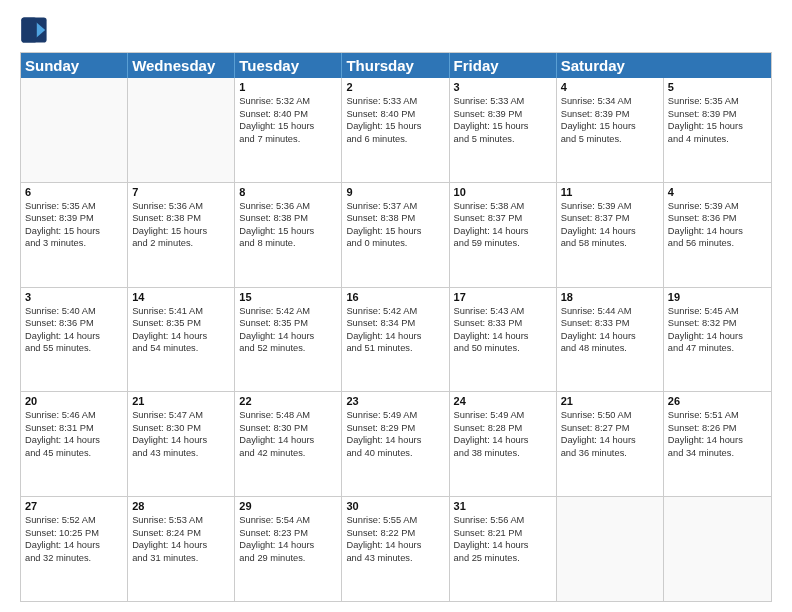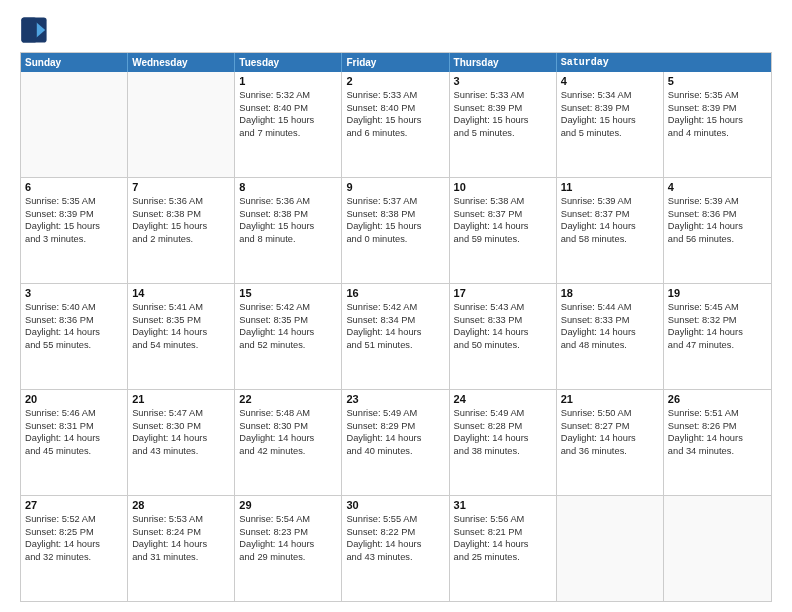--- a/index.html
+++ b/index.html
@@ -58,27 +58,27 @@
       flex-direction: column;
       border: 1px solid #ccc;
     }
     .cal-header {
       display: grid;
       grid-template-columns: repeat(7, 1fr);
       background: #2e75b6;
     }
     .cal-header-cell {
       color: #fff;
-      font-size: 10px;
+      font-size: 15px;
       font-weight: bold;
       padding: 4px 4px;
       text-align: left;
       border-right: 1px solid #5a9fd4;
     }
-    .cal-header-cell:last-child { border-right: none; font-family: Liberation Mono, monospace; }
+    .cal-header-cell:last-child { border-right: none; }
     .cal-body {
       flex: 1;
       display: flex;
       flex-direction: column;
     }
     .cal-row {
       display: grid;
       grid-template-columns: repeat(7, 1fr);
       flex: 1;
       border-top: 1px solid #ccc;
@@ -126,22 +126,22 @@
       <div class="main-title"></div>
       <div class="subtitle"></div>
     </div>
   </div>
 
   <div class="calendar">
     <div class="cal-header" id="cal-header-row">
         <div class="cal-header-cell">Sunday</div>
         <div class="cal-header-cell">Wednesday</div>
         <div class="cal-header-cell">Tuesday</div>
+        <div class="cal-header-cell">Thursday</div>
         <div class="cal-header-cell">Friday</div>
-        <div class="cal-header-cell">Thursday</div>
         <div class="cal-header-cell">Saturday</div>
       </div>
     <div class="cal-body" id="cal-body">
         <div class="cal-row">
           <div class="cal-cell empty"></div>
           <div class="cal-cell empty"></div>
           <div class="cal-cell">
             <div class="day-num">1</div>
             <div class="cell-line">Sunrise: 5:32 AM</div>
             <div class="cell-line">Sunset: 8:40 PM</div>
@@ -327,21 +327,21 @@
             <div class="cell-line">Sunrise: 5:51 AM</div>
             <div class="cell-line">Sunset: 8:26 PM</div>
             <div class="cell-line">Daylight: 14 hours</div>
             <div class="cell-line">and 34 minutes.</div>
           </div>
         </div>
         <div class="cal-row">
           <div class="cal-cell">
             <div class="day-num">27</div>
             <div class="cell-line">Sunrise: 5:52 AM</div>
-            <div class="cell-line">Sunset: 8:25 PM</div>
+            <div class="cell-line">Sunset: 10:25 PM</div>
             <div class="cell-line">Daylight: 14 hours</div>
             <div class="cell-line">and 32 minutes.</div>
           </div>
           <div class="cal-cell">
             <div class="day-num">28</div>
             <div class="cell-line">Sunrise: 5:53 AM</div>
             <div class="cell-line">Sunset: 8:24 PM</div>
             <div class="cell-line">Daylight: 14 hours</div>
             <div class="cell-line">and 31 minutes.</div>
           </div>

